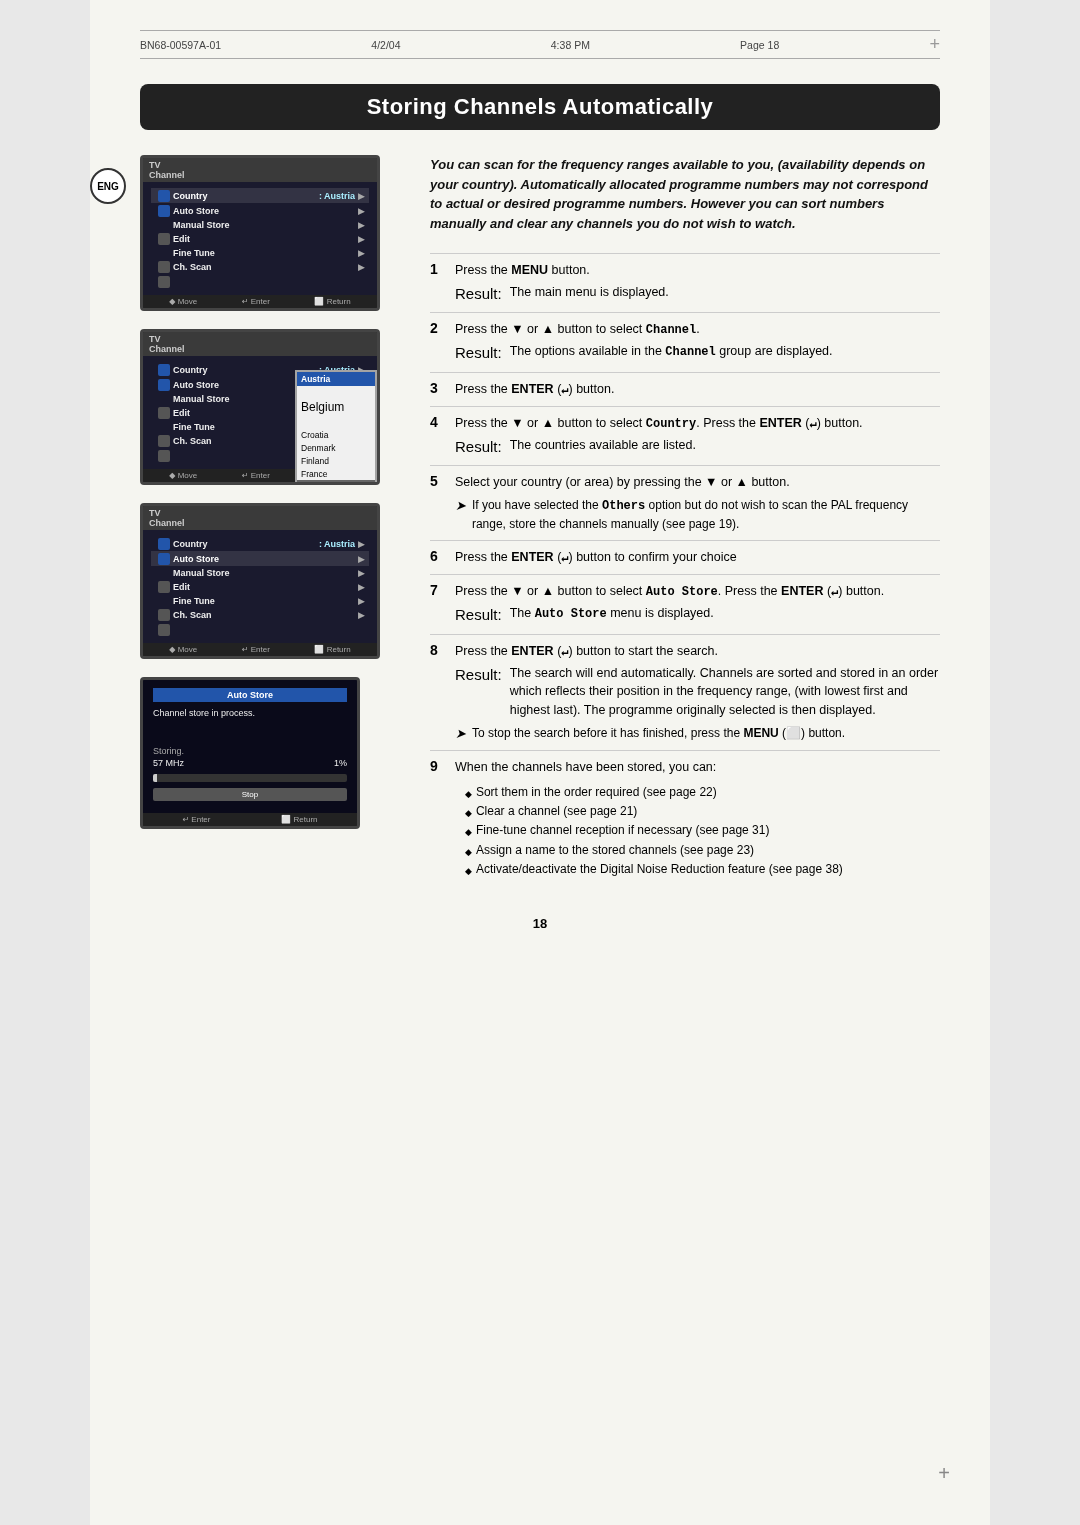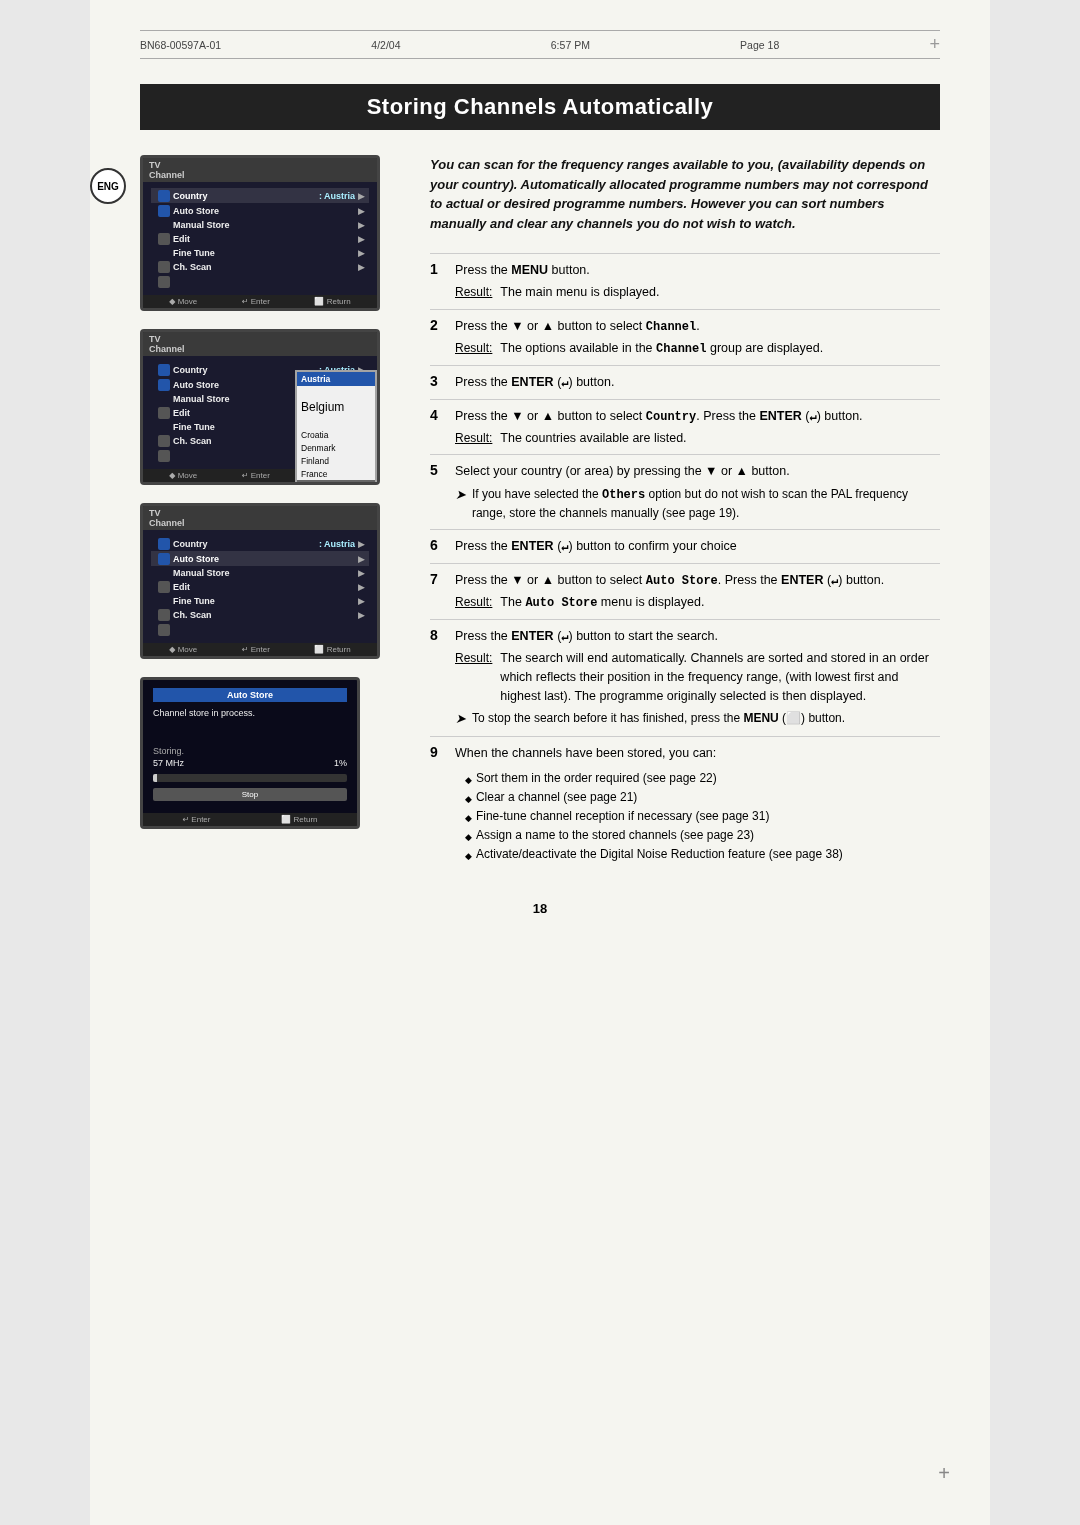--- a/index.html
+++ b/index.html
@@ -28,21 +28,21 @@
       margin-bottom: 25px;
       font-size: 10.5px;
       color: #444;
     }
     .page-title-bar {
       background: #222;
       color: #fff;
       text-align: center;
       padding: 10px 20px;
       margin-bottom: 25px;
-      border-radius: 0;
+      border-radius: 8px;
     }
     .page-title-bar h1 {
       font-size: 22px;
       font-weight: bold;
       letter-spacing: 0.5px;
     }
     .eng-badge {
       position: absolute;
       left: 0;
       top: 168px;
@@ -239,22 +239,21 @@
       flex: 1;
       font-size: 12.5px;
       line-height: 1.5;
     }
     .step-content .result-row {
       display: flex;
       gap: 8px;
       margin-top: 3px;
     }
     .result-label {
-      font-size: 12px;
-      text-decoration: underline;
+      font-size: 15px;
       font-weight: normal;
       flex-shrink: 0;
     }
     .result-text {
       font-size: 12.5px;
     }
     .code { font-family: 'Courier New', monospace; font-weight: bold; font-size: 12px; }
     .sub-list {
       list-style: none;
       margin-top: 6px;
@@ -304,21 +303,21 @@
     }
   </style>
 </head>
 <body>
 
 <div class="page">
 
   <div class="top-header">
     <span>BN68-00597A-01</span>
     <span>4/2/04</span>
-    <span>6:57 PM</span>
+    <span>4:38 PM</span>
     <span>Page 18</span>
     <span style="font-size:18px;color:#999;">+</span>
   </div>
 
   <div class="page-title-bar">
     <h1>Storing Channels Automatically</h1>
   </div>
 
   <div class="eng-badge">ENG</div>
 

